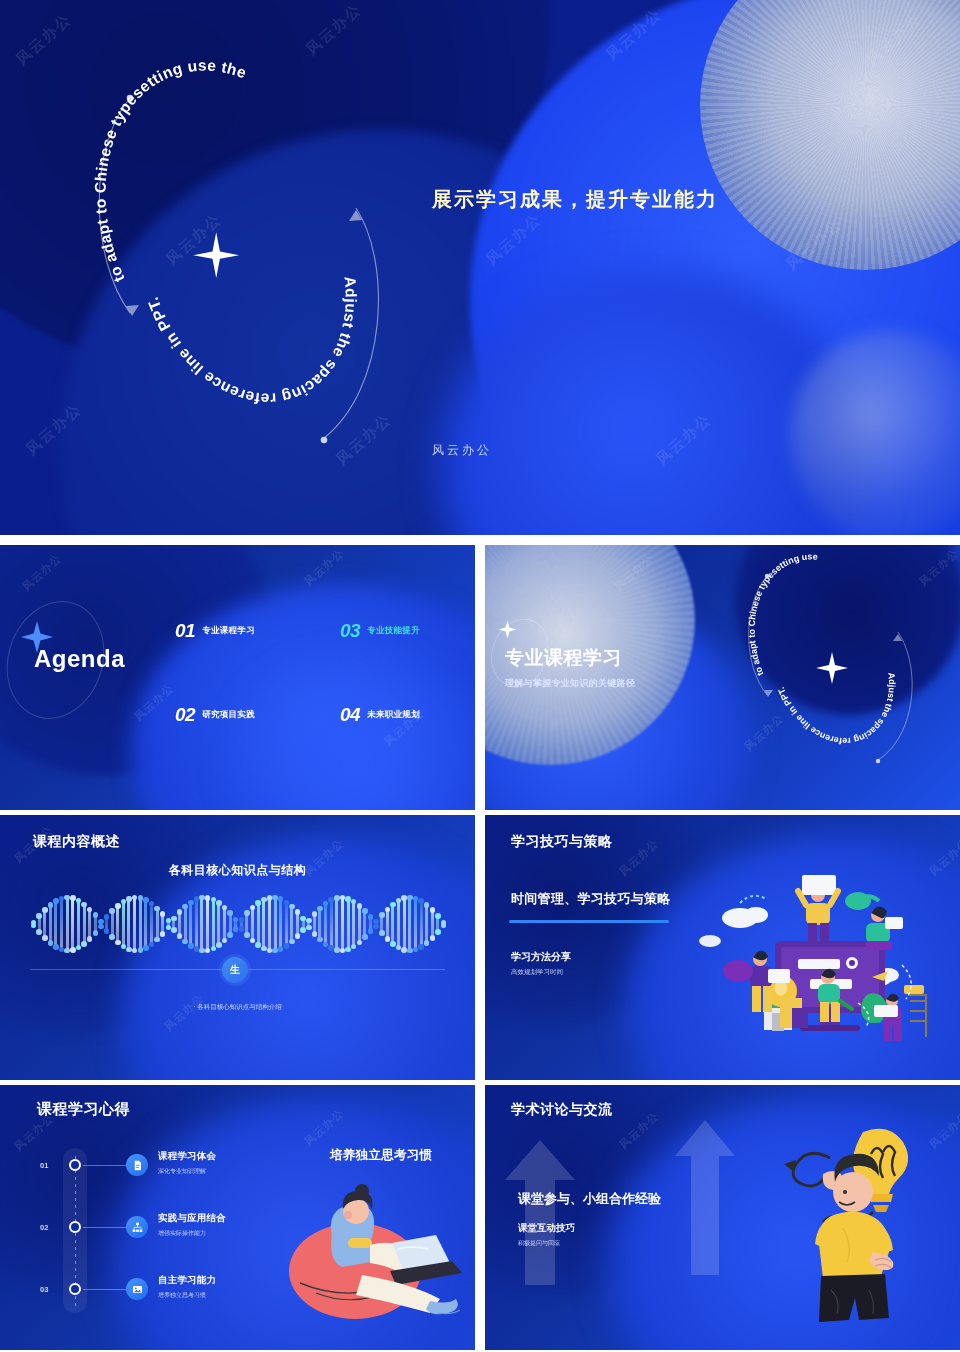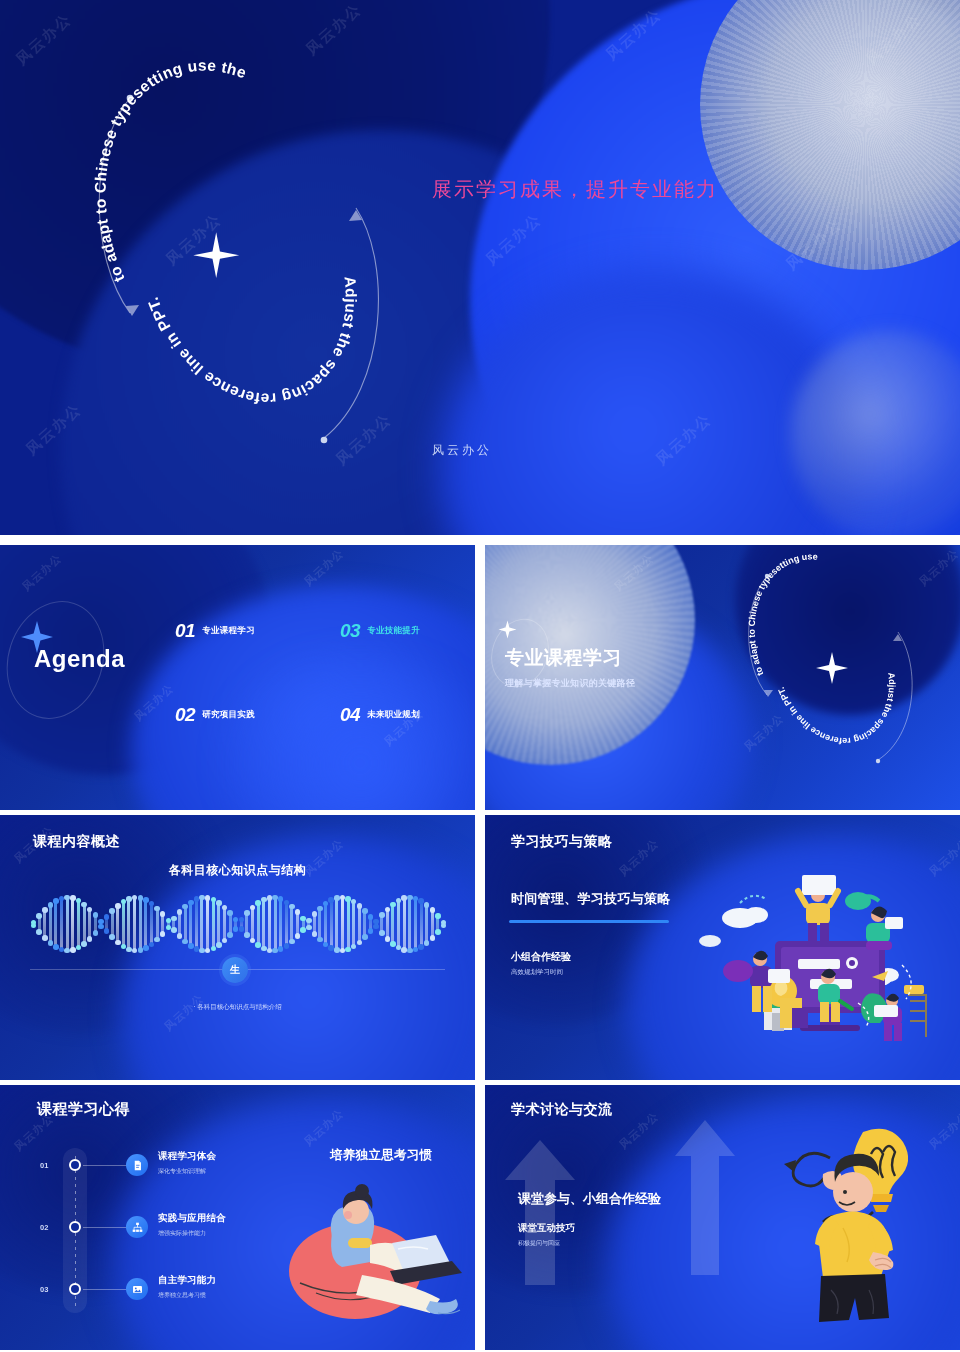--- a/index.html
+++ b/index.html
@@ -61,21 +61,21 @@
   }
   #s1 .b-grain2 {
     width: 200px; height: 210px; left: 790px; top: 330px;
     background: radial-gradient(circle at 40% 40%, rgba(190,200,225,0.5) 0%, rgba(120,145,210,0.22) 55%, rgba(60,95,200,0) 100%);
     filter: blur(8px);
   }
 
   .cover-title-wrap { position: absolute; left: 432px; top: 150px; z-index: 6; }
   .ct-line1 { color: #fff; font-size: 40px; font-weight: 700; letter-spacing: 2px; line-height: 1.18; }
   .ct-line2 { color: #fff; font-size: 48px; font-weight: 800; letter-spacing: 1px; line-height: 1.18; margin-top: 2px; }
-  .ct-sub { color: #ec4899; font-size: 20px; font-weight: 400; letter-spacing: 2px; margin-top: 26px; }
+  .ct-sub { color: #fef9c3; font-size: 20px; font-weight: 700; letter-spacing: 2px; margin-top: 36px; }
   .cover-brand {
     position: absolute; left: 432px; top: 442px; z-index: 6;
     color: rgba(230,238,255,0.85); font-size: 12px; letter-spacing: 3px;
   }
 
   
   .circ-deco { position: absolute; left: 92px; top: 88px; width: 300px; height: 380px; z-index: 5; }
   .circ-deco svg { width: 100%; height: 100%; overflow: visible; }
   .circ-text { fill: #ffffff; font-size: 15.5px; font-weight: 600; font-family: "Liberation Sans", sans-serif; letter-spacing: 0.4px; }
 
@@ -583,21 +583,21 @@
       <div class="base"></div>
       <div class="blob d1"></div>
       <div class="blob d2"></div>
     </div>
     <div class="wm sm" style="left:130px; top:35px;">风云办公</div>
     <div class="wm sm" style="left:440px; top:35px;">风云办公</div>
   </div>
   <div class="s5-title">学习技巧与策略</div>
   <div class="s5-head">时间管理、学习技巧与策略</div>
   <div class="s5-rule"></div>
-  <div class="s5-sub">小组合作经验</div>
+  <div class="s5-sub">学习方法分享</div>
   <div class="s5-desc">高效规划学习时间</div>
   <svg class="ill5" viewBox="0 0 255 185">
     <ellipse cx="60" cy="45" rx="18" ry="10" fill="#f2f6fb"></ellipse>
       <ellipse cx="76" cy="42" rx="12" ry="8" fill="#f2f6fb"></ellipse>
     <ellipse cx="196" cy="105" rx="16" ry="9" fill="#f2f6fb"></ellipse>
       <ellipse cx="208" cy="102" rx="11" ry="7" fill="#f2f6fb"></ellipse>
     <ellipse cx="30" cy="68" rx="11" ry="6" fill="#e9eff8"></ellipse>
     <path d="M60 30 q12 -12 26 -4" stroke="#7fd3e8" stroke-width="2" fill="none" stroke-dasharray="3 3"></path>
     <path d="M110 70 h70" stroke="#f6f8fc" stroke-width="1" opacity="0.35"></path>
     <rect x="95" y="68" width="110" height="72" rx="5" fill="#5a2ea6"></rect>

